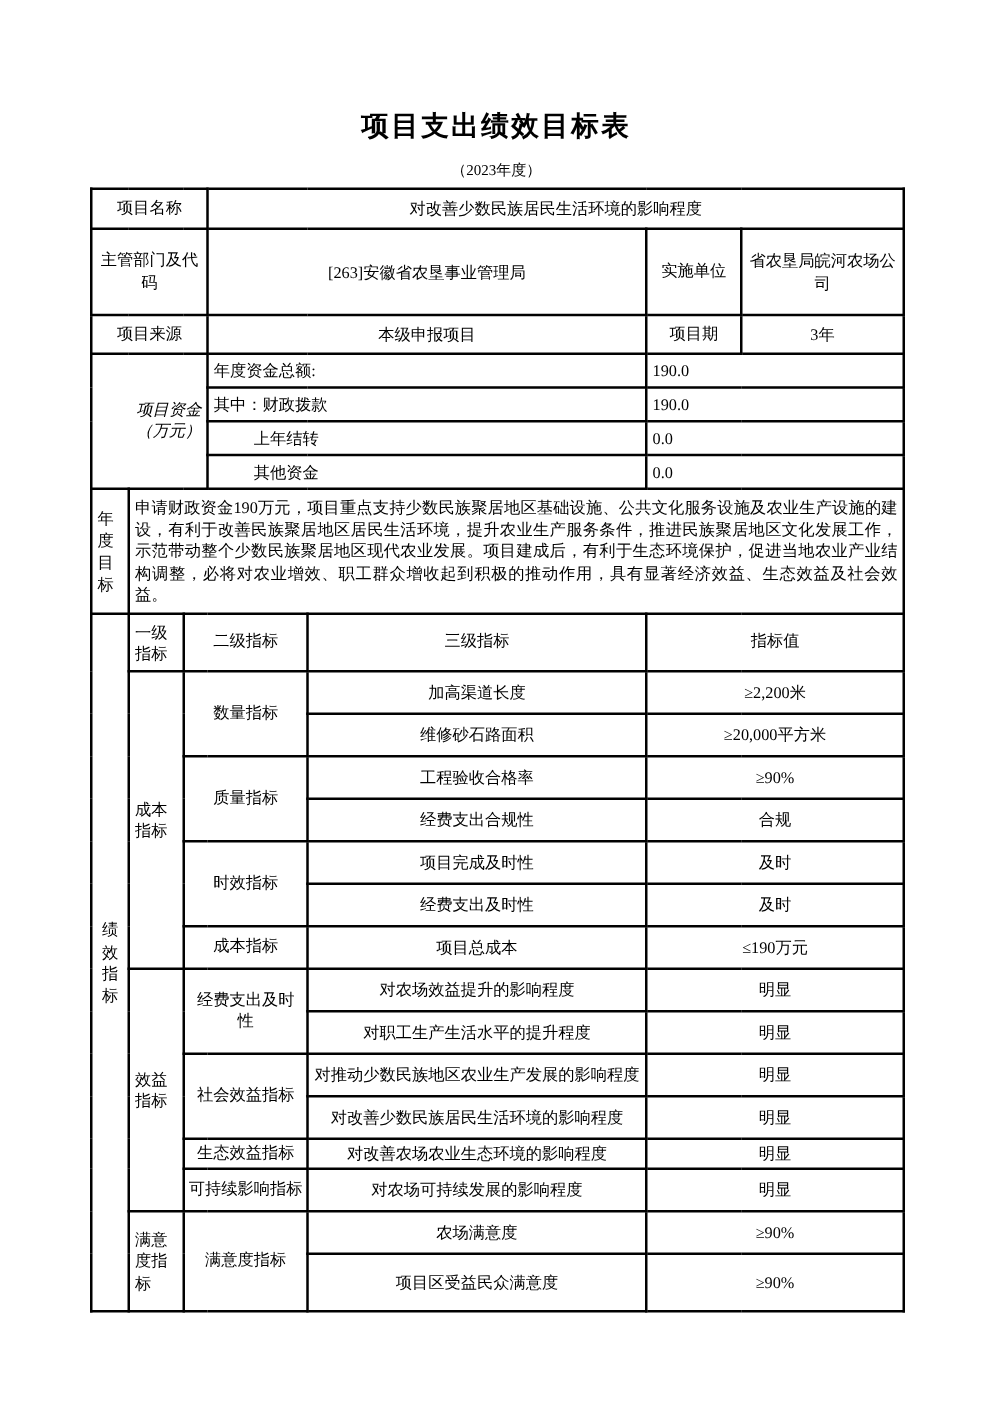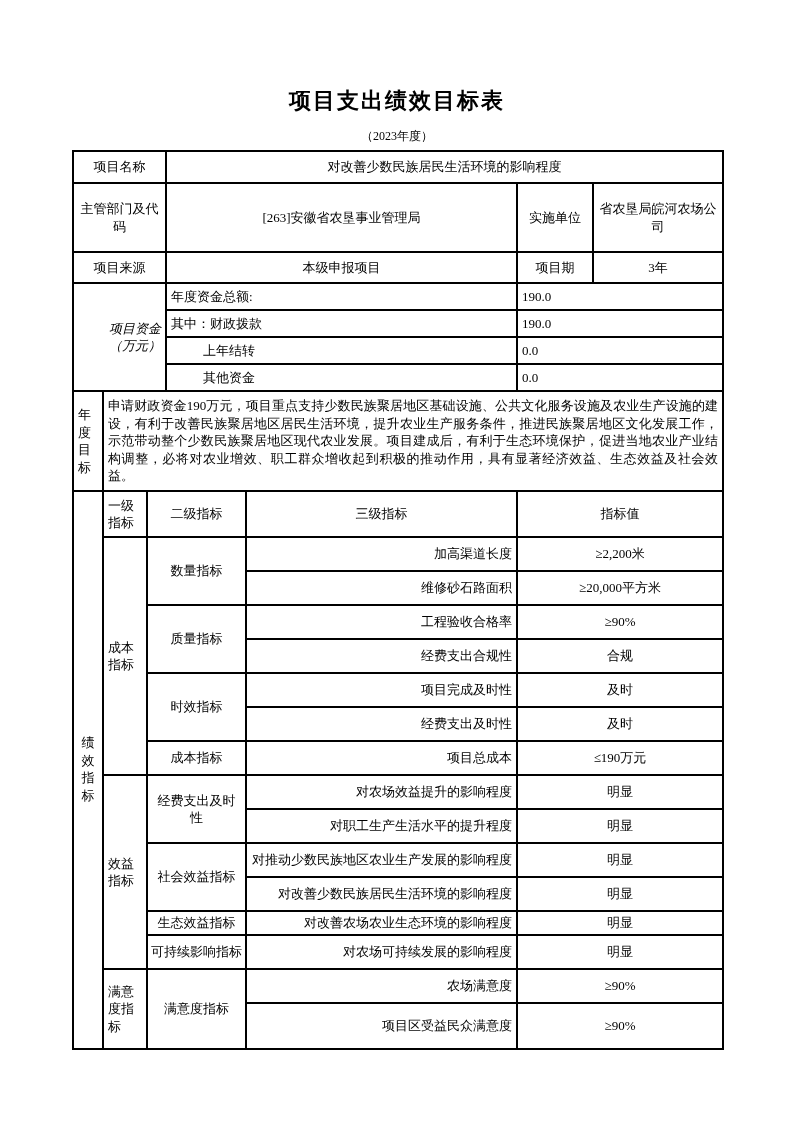--- a/index.html
+++ b/index.html
@@ -51,28 +51,28 @@
   .goal-text {
     text-align: justify;
     padding: 6px 8px;
     line-height: 1.55;
     font-size: 12.5px;
   }
   .side-v {
     text-align: center;
     padding: 0 3px;
     line-height: 2.15;
-    font-family: Liberation Mono, monospace;
+    font-family: Liberation Serif, serif;
   }
   .narrow-lab {
     text-align: left;
     padding: 0 1px;
     font-family: Liberation Sans, sans-serif;
   }
-  .l3-name { text-align: right; padding-left: 6px; }
+  .l3-name { text-align: center; padding-left: 6px; }
   .fund-label span { display: block; text-align: right; font-style: italic; }
 </style>
 </head>
 <body>
 
 <div class="doc">
   <div class="doc-title">项目支出绩效目标表</div>
   <div class="doc-subtitle">（2023年度）</div>
 
   <table class="main">

